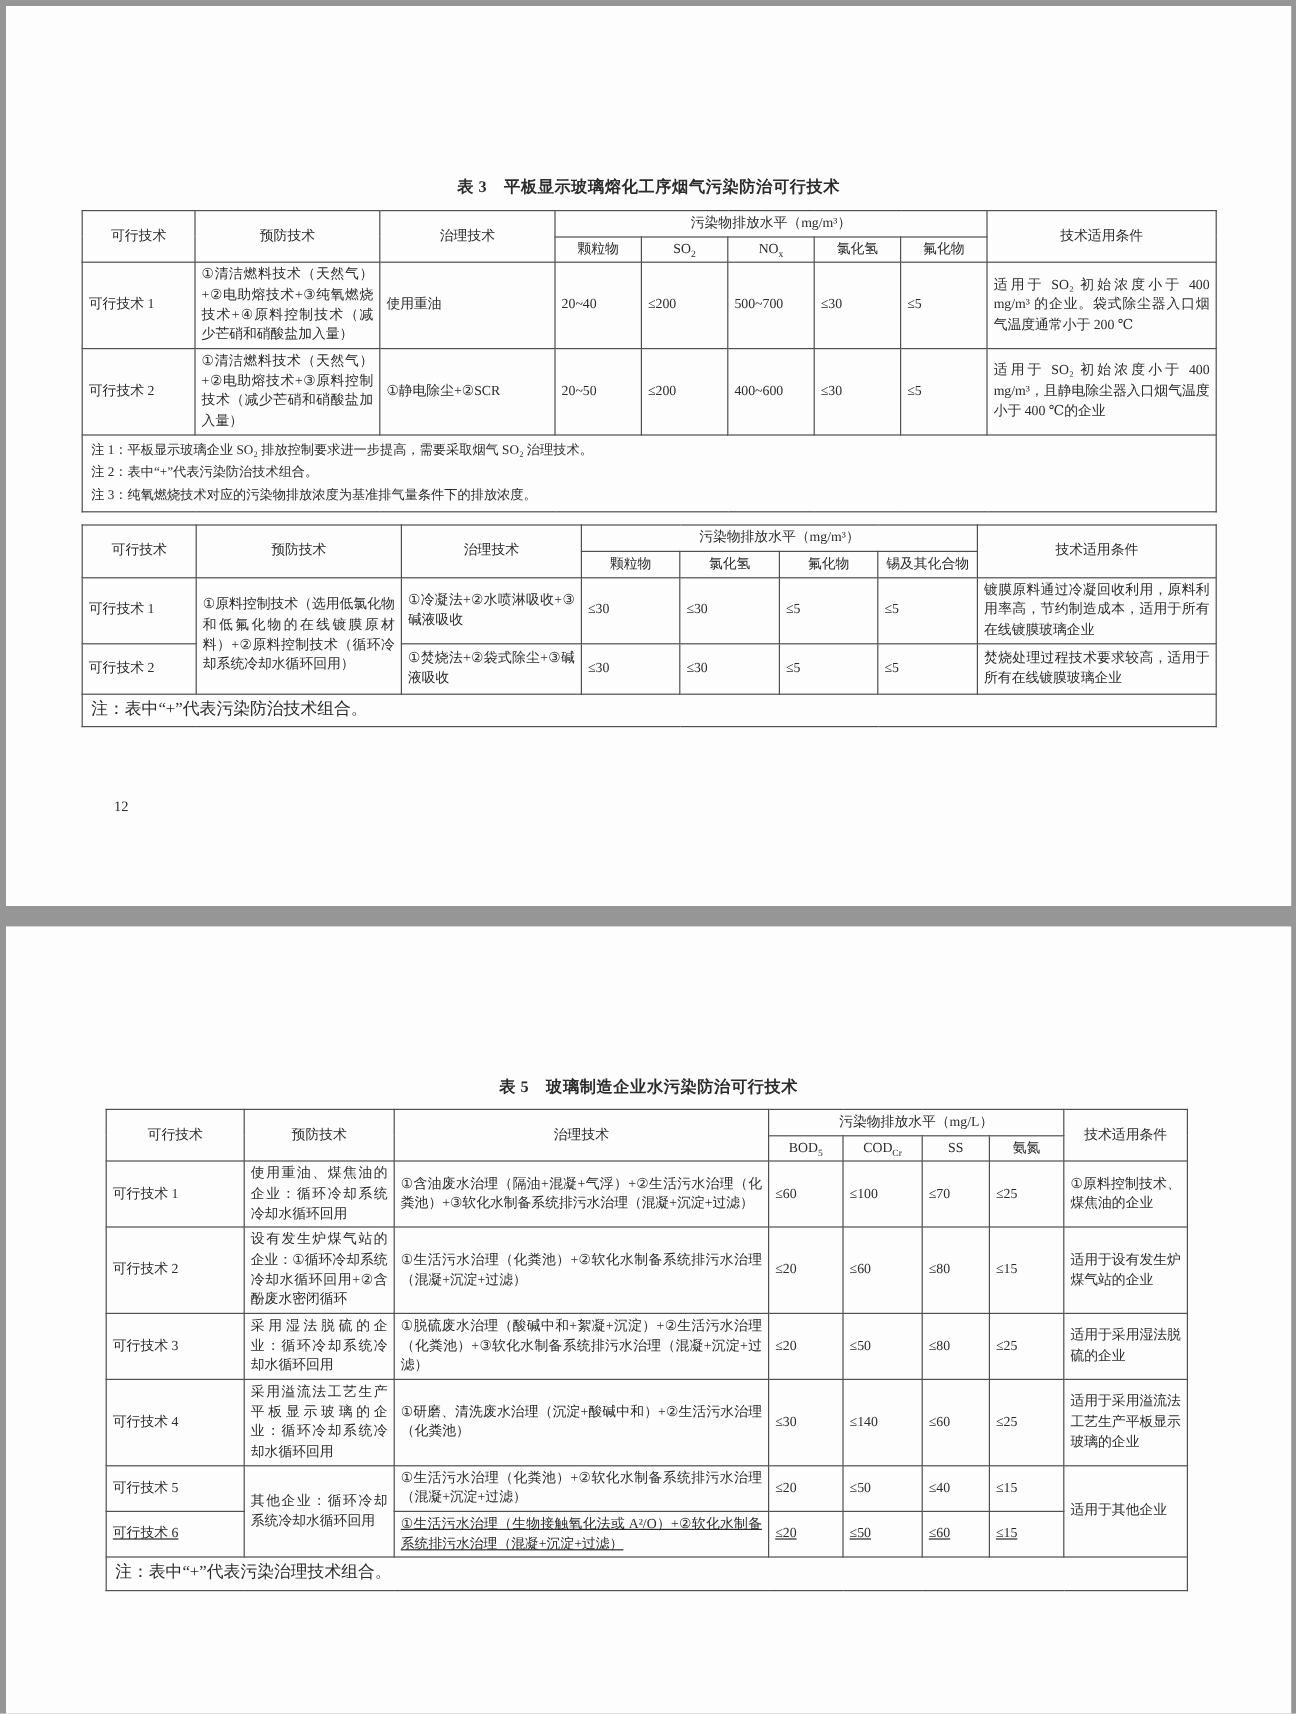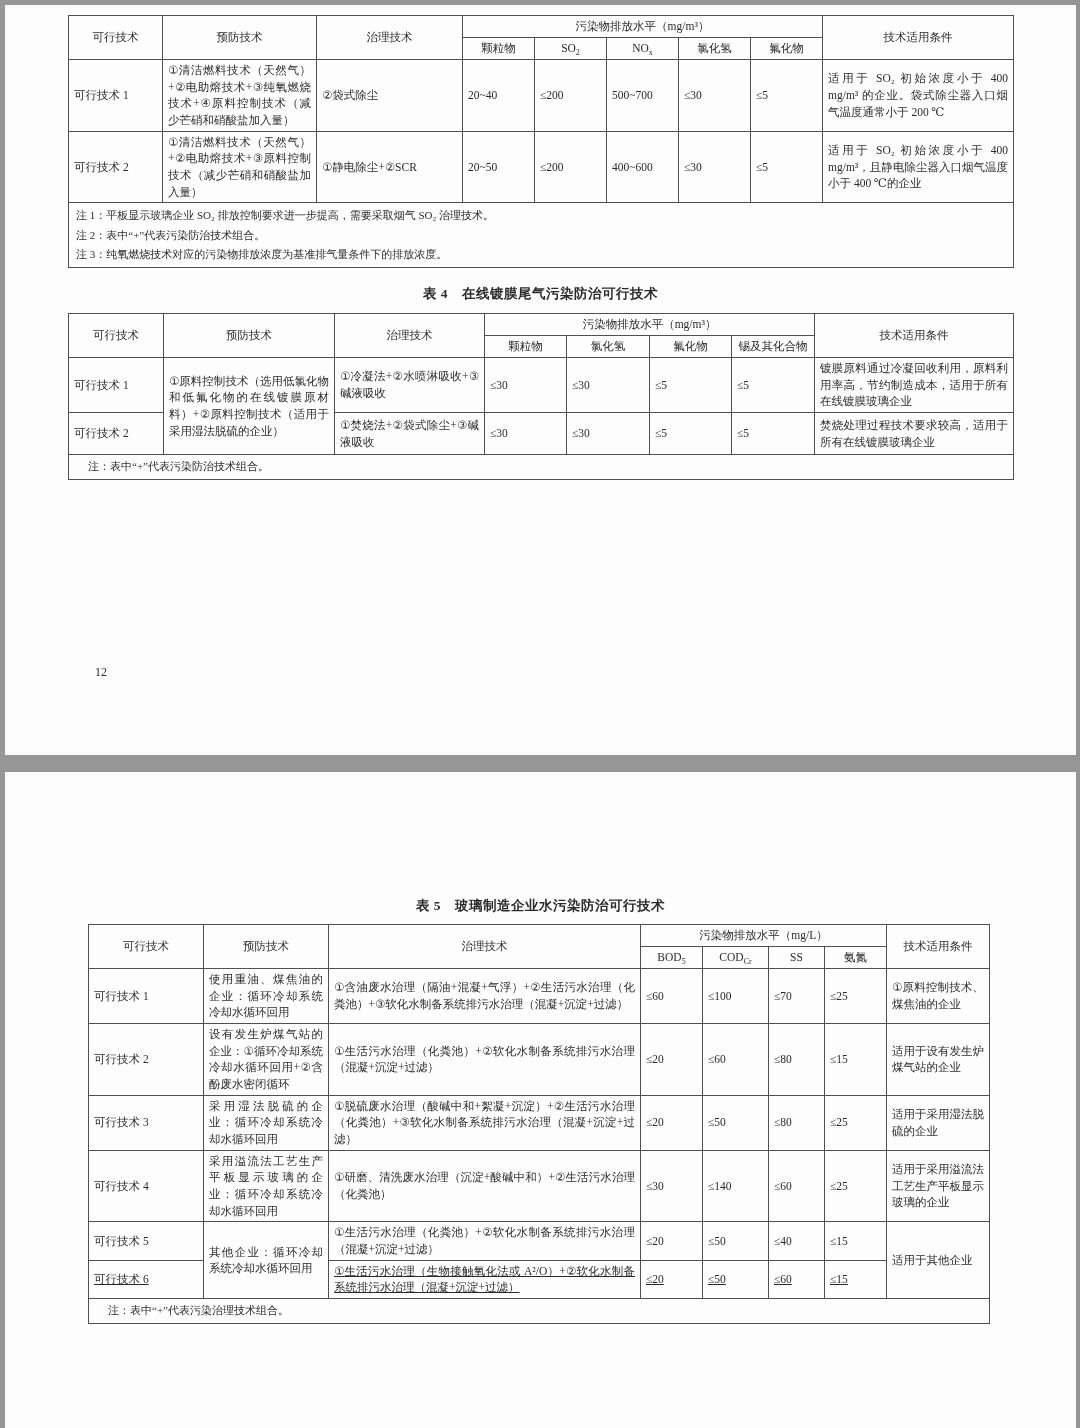--- a/index.html
+++ b/index.html
@@ -48,28 +48,29 @@
   .t4 tbody tr.r1{height:50px;}
   .t4 tbody tr.r2{height:42px;}
   .t5 thead tr{height:15px;}
   .t5 tbody tr.w1{height:34px;}
   .t5 tbody tr.w2{height:45px;}
   .t5 tbody tr.w3{height:48px;}
   .t5 tbody tr.w4{height:45px;}
   .t5 tbody tr.w5{height:30px;}
   .t5 tbody tr.w6{height:28px;text-decoration:underline;}
   td.notes{padding:3px 7px;line-height:1.75;font-size:11px;margin-top:28px;}
-  td.note-single{padding:3px 19px;font-size:11px;height:18px;}
+  td.note-single{padding:3px 7px;font-size:14px;height:18px;}
   .page-num{position:absolute;left:90px;top:660px;font-size:12px;}
 </style>
 </head>
 <body>
 
 <div class="page page1">
 
+  <div class="tbl-title t3t">表 3　平板显示玻璃熔化工序烟气污染防治可行技术</div>
 
   <table class="doc-table t3">
     <colgroup>
       <col style="width:94px">
         <col style="width:154px">
         <col style="width:146px">
       <col style="width:72px">
         <col style="width:72px">
         <col style="width:72px">
         <col style="width:72px">
@@ -89,21 +90,21 @@
         <th><span>SO</span><sub>2</sub></th>
         <th><span>NO</span><sub>x</sub></th>
         <th><span>氯化氢</span><sub></sub></th>
         <th><span>氟化物</span><sub></sub></th>
       </tr>
     </thead>
     <tbody>
       <tr class="r1">
         <td class="c">可行技术 1</td>
         <td class="j">①清洁燃料技术（天然气）+②电助熔技术+③纯氧燃烧技术+④原料控制技术（减少芒硝和硝酸盐加入量）</td>
-        <td class="j">②袋式除尘</td>
+        <td class="j">使用重油</td>
         <td class="c">20~40</td>
         <td class="c">≤200</td>
         <td class="c">500~700</td>
         <td class="c">≤30</td>
         <td class="c">≤5</td>
         <td class="j">适用于 SO₂ 初始浓度小于 400 mg/m³ 的企业。袋式除尘器入口烟气温度通常小于 200 ℃</td>
       </tr>
       <tr class="r2">
         <td class="c">可行技术 2</td>
         <td class="j">①清洁燃料技术（天然气）+②电助熔技术+③原料控制技术（减少芒硝和硝酸盐加入量）</td>
@@ -118,21 +119,20 @@
       <tr>
         <td colspan="9" class="notes">
           <div>注 1：平板显示玻璃企业 SO₂ 排放控制要求进一步提高，需要采取烟气 SO₂ 治理技术。</div>
           <div>注 2：表中“+”代表污染防治技术组合。</div>
           <div>注 3：纯氧燃烧技术对应的污染物排放浓度为基准排气量条件下的排放浓度。</div>
         </td>
       </tr>
     </tbody>
   </table>
 
-  <div class="tbl-title t4t">表 4　在线镀膜尾气污染防治可行技术</div>
 
   <table class="doc-table t4">
     <colgroup>
       <col style="width:95px">
         <col style="width:171px">
         <col style="width:150px">
       <col style="width:82px">
         <col style="width:83px">
         <col style="width:82px">
         <col style="width:83px">
@@ -149,21 +149,21 @@
       <tr>
         <th><span>颗粒物</span><sub></sub></th>
         <th><span>氯化氢</span><sub></sub></th>
         <th><span>氟化物</span><sub></sub></th>
         <th><span>锡及其化合物</span><sub></sub></th>
       </tr>
     </thead>
     <tbody>
       <tr class="r1">
         <td class="c">可行技术 1</td>
-        <td rowspan="2" class="j">①原料控制技术（选用低氯化物和低氟化物的在线镀膜原材料）+②原料控制技术（适用于采用湿法脱硫的企业）</td>
+        <td rowspan="2" class="j">①原料控制技术（选用低氯化物和低氟化物的在线镀膜原材料）+②原料控制技术（循环冷却系统冷却水循环回用）</td>
         <td class="j">①冷凝法+②水喷淋吸收+③碱液吸收</td>
         <td class="c">≤30</td>
         <td class="c">≤30</td>
         <td class="c">≤5</td>
         <td class="c">≤5</td>
         <td class="j">镀膜原料通过冷凝回收利用，原料利用率高，节约制造成本，适用于所有在线镀膜玻璃企业</td>
       </tr>
       <tr class="r2">
         <td class="c">可行技术 2</td>
         <td class="j">①焚烧法+②袋式除尘+③碱液吸收</td>

